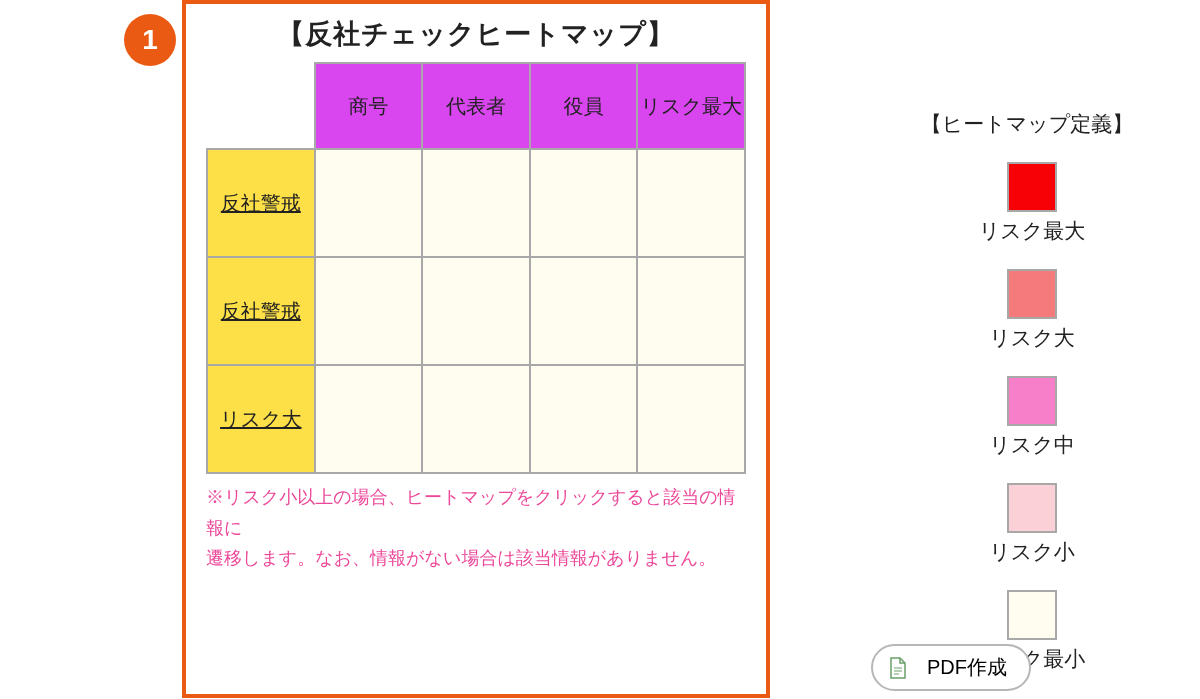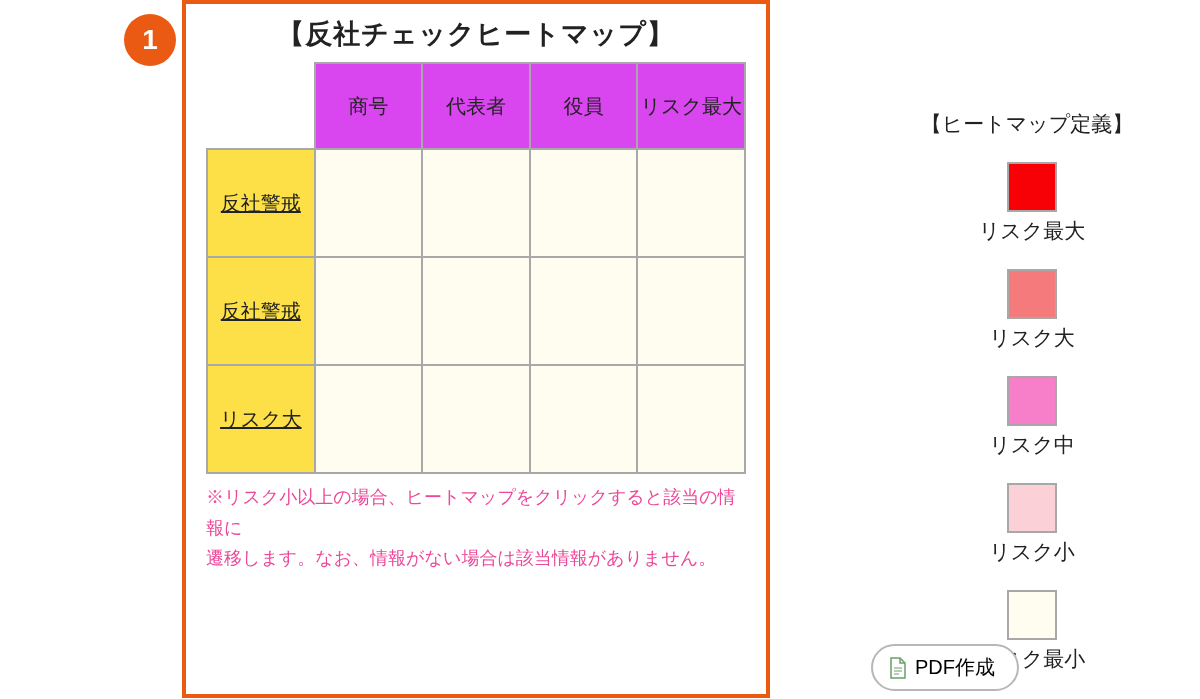--- a/index.html
+++ b/index.html
@@ -115,21 +115,21 @@
       border:2px solid #a8a8a8;
       flex-shrink:0;
     }
     .legend-label{font-size:21px;}
     .pdf-btn{
       position:absolute;
       left:871px;
       top:644px;
       display:flex;
       align-items:center;
-      gap:8px;
+      gap:20px;
       border:2px solid #b7b7b7;
       border-radius:26px;
       padding:8px 22px 8px 16px;
       background:#fff;
       font-size:20px;
       cursor:pointer;
     }
     .pdf-icon{
       width:18px;
       height:22px;

